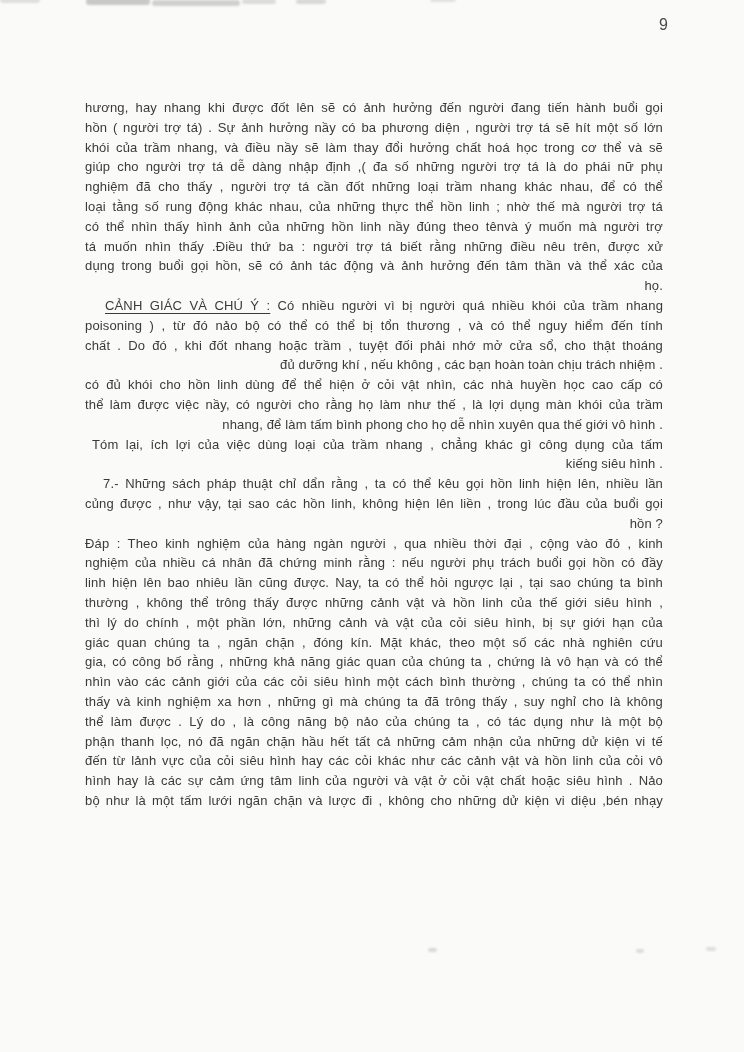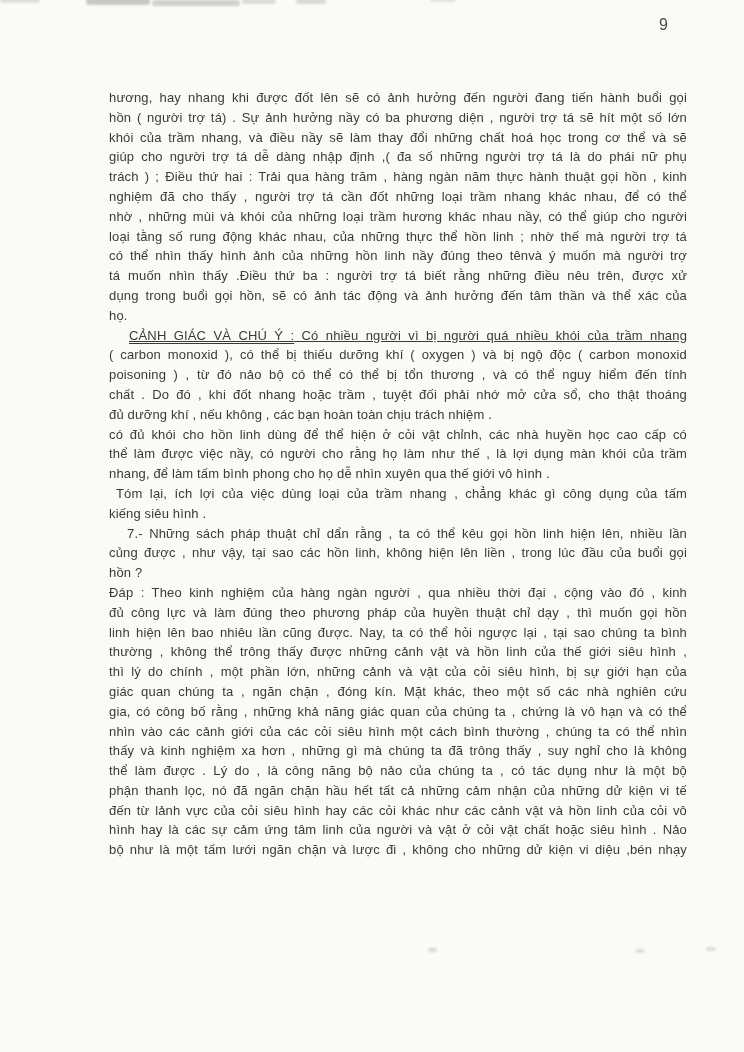--- a/index.html
+++ b/index.html
@@ -14,31 +14,31 @@
   .page-number {
     position: absolute;
     top: 16px;
     left: 659px;
     font-size: 16px;
     color: #4b4a48;
   }
   .text-block {
     position: absolute;
     left: 85px;
-    top: 88px;
+    top: 98px;
     width: 578px;
     font-size: 13px;
     color: #3b3a38;
     letter-spacing: 0.15px;
-    margin-left: 24px;
   }
   .line {
     height: 19.8px;
     line-height: 19.8px;
     white-space: normal;
+    text-align: right;
   }
   .line.j {
     text-align: justify;
     text-align-last: justify;
   }
   .u-head {
     text-decoration: underline;
     text-underline-offset: 3px;
   }
   .artifact {
@@ -69,45 +69,42 @@
   <div class="artifact a6"></div>
   <div class="artifact s1"></div>
   <div class="artifact s2"></div>
   <div class="artifact s3"></div>
 
   <div class="page-number">9</div>
 
   <div class="text-block">
       <div class="line j">hương, hay nhang khi được đốt lên sẽ có ảnh hưởng đến người đang tiến hành buổi gọi</div>
       <div class="line j">hồn ( người trợ tá) . Sự ảnh hưởng nầy có ba phương diện , người trợ tá sẽ hít một số lớn</div>
-      <div class="line j">khói của trầm nhang, và điều nầy sẽ làm thay đổi những chất hoá học trong cơ thể và sẽ</div>
+      <div class="line j">khói của trầm nhang, và điều nầy sẽ làm thay đổi hưởng chất hoá học trong cơ thể và sẽ</div>
       <div class="line j">giúp cho người trợ tá dễ dàng nhập định ,( đa số những người trợ tá là do phái nữ phụ</div>
-      <div class="line j">trách ) ; Điều thứ hai : Trải qua hàng trăm , hàng ngàn năm thực hành thuật gọi hồn , kinh</div>
       <div class="line j">nghiệm đã cho thấy , người trợ tá cần đốt những loại trầm nhang khác nhau, để có thể</div>
-      <div class="line j">nhờ , những mùi và khói của những loại trầm hương khác nhau nầy, có thể giúp cho người</div>
       <div class="line j">loại tằng số rung động khác nhau,  của những thực thể hồn linh ; nhờ thế mà người trợ tá</div>
       <div class="line j">có thể nhìn thấy hình ảnh của những hồn linh nầy đúng theo tênvà ý muốn mà người trợ</div>
       <div class="line j">tá muốn nhìn thấy .Điều thứ ba : người trợ tá biết rằng những điều nêu trên,  được xử</div>
       <div class="line j">dụng trong buổi gọi hồn,  sẽ có ảnh tác động và ảnh hưởng  đến tâm thần và thể xác của</div>
       <div class="line">họ.</div>
-      <div class="line j" style="padding-left: 20px; text-decoration: underline;"><span class="u-head">CẢNH GIÁC VÀ CHÚ Ý :</span>  Có nhiều người vì bị người quá nhiều khói của trầm nhang</div>
-      <div class="line j">( carbon monoxid ), có thể bị thiếu dưỡng khí ( oxygen ) và bị ngộ độc ( carbon monoxid</div>
+      <div class="line j" style="padding-left: 20px;"><span class="u-head">CẢNH GIÁC VÀ CHÚ Ý :</span>  Có nhiều người vì bị người quá nhiều khói của trầm nhang</div>
       <div class="line j">poisoning ) , từ đó nảo bộ có thể có thể bị tổn thương , và có thể nguy hiểm đến tính</div>
       <div class="line j">chất . Do đó , khi đốt nhang hoặc trầm , tuyệt đối phải nhớ mở cửa sổ, cho thật thoáng</div>
       <div class="line">đủ  dưỡng khí , nếu không , các bạn hoàn toàn chịu trách nhiệm .</div>
-      <div class="line j">có đủ khói cho hồn linh dùng để thể hiện ở cỏi vật chỉnh, các nhà huyền học cao cấp có</div>
+      <div class="line j">có đủ khói cho hồn linh dùng để thể hiện ở cỏi vật nhìn, các nhà huyền học cao cấp có</div>
       <div class="line j">thể làm được việc nầy, có người cho rằng họ làm như thế , là lợi dụng màn khói của trầm</div>
       <div class="line">nhang, để làm tấm bình phong cho họ dễ nhìn xuyên qua thế giới vô hình .</div>
       <div class="line j" style="padding-left: 7px;">Tóm lại, ích lợi của việc dùng loại của trầm nhang , chẳng khác gì công dụng của tấm</div>
       <div class="line">kiếng siêu hình .</div>
       <div class="line j" style="padding-left: 18px;">7.- Những sách pháp thuật chỉ dẩn rằng , ta có thể kêu gọi hồn linh hiện lên, nhiều lần</div>
       <div class="line j">củng được , như vậy, tại sao các hồn linh, không hiện lên liền , trong lúc đầu của buổi gọi</div>
       <div class="line">hồn ?</div>
       <div class="line j">Đáp : Theo kinh nghiệm của hàng ngàn người , qua nhiều thời đại , cộng vào đó , kinh</div>
-      <div class="line j">đủ công lực và làm đúng theo phương pháp của huyền thuật chỉ dạy , thì muốn gọi hồn</div>
+      <div class="line j">nghiệm của nhiều cá nhân đã chứng minh rằng : nếu người phụ trách buổi gọi hồn có đầy</div>
       <div class="line j">linh hiện lên bao nhiêu lần cũng được.  Nay, ta có thể hỏi ngược lại , tại sao chúng ta bình</div>
       <div class="line j">thường , không thể trông thấy được những cảnh vật và hồn linh của thế giới siêu hình ,</div>
       <div class="line j">thì lý do chính , một phần lớn, những cảnh và vật của cỏi siêu hình, bị sự giới hạn của</div>
       <div class="line j">giác quan  chúng ta , ngăn chặn , đóng kín.  Mặt khác, theo một số các nhà nghiên cứu</div>
       <div class="line j">gia, có công bố rằng , những khả năng giác quan của chúng ta , chứng là vô hạn và có thể</div>
       <div class="line j">nhìn vào các cảnh giới của các cỏi siêu hình một cách bình thường , chúng ta có thể nhìn</div>
       <div class="line j">thấy và kinh nghiệm xa hơn , những gì mà chúng ta đã trông thấy , suy nghỉ cho là không</div>
       <div class="line j">thể làm được . Lý do , là công năng bộ nảo của chúng ta , có tác dụng như là một bộ</div>
       <div class="line j">phận thanh lọc, nó đã ngăn chặn hầu hết tất cả những cảm nhận của những dử kiện vi tế</div>
       <div class="line j">đến từ lảnh vực của cỏi siêu hình hay các cỏi khác như các cảnh vật và hồn linh của cỏi vô</div>

